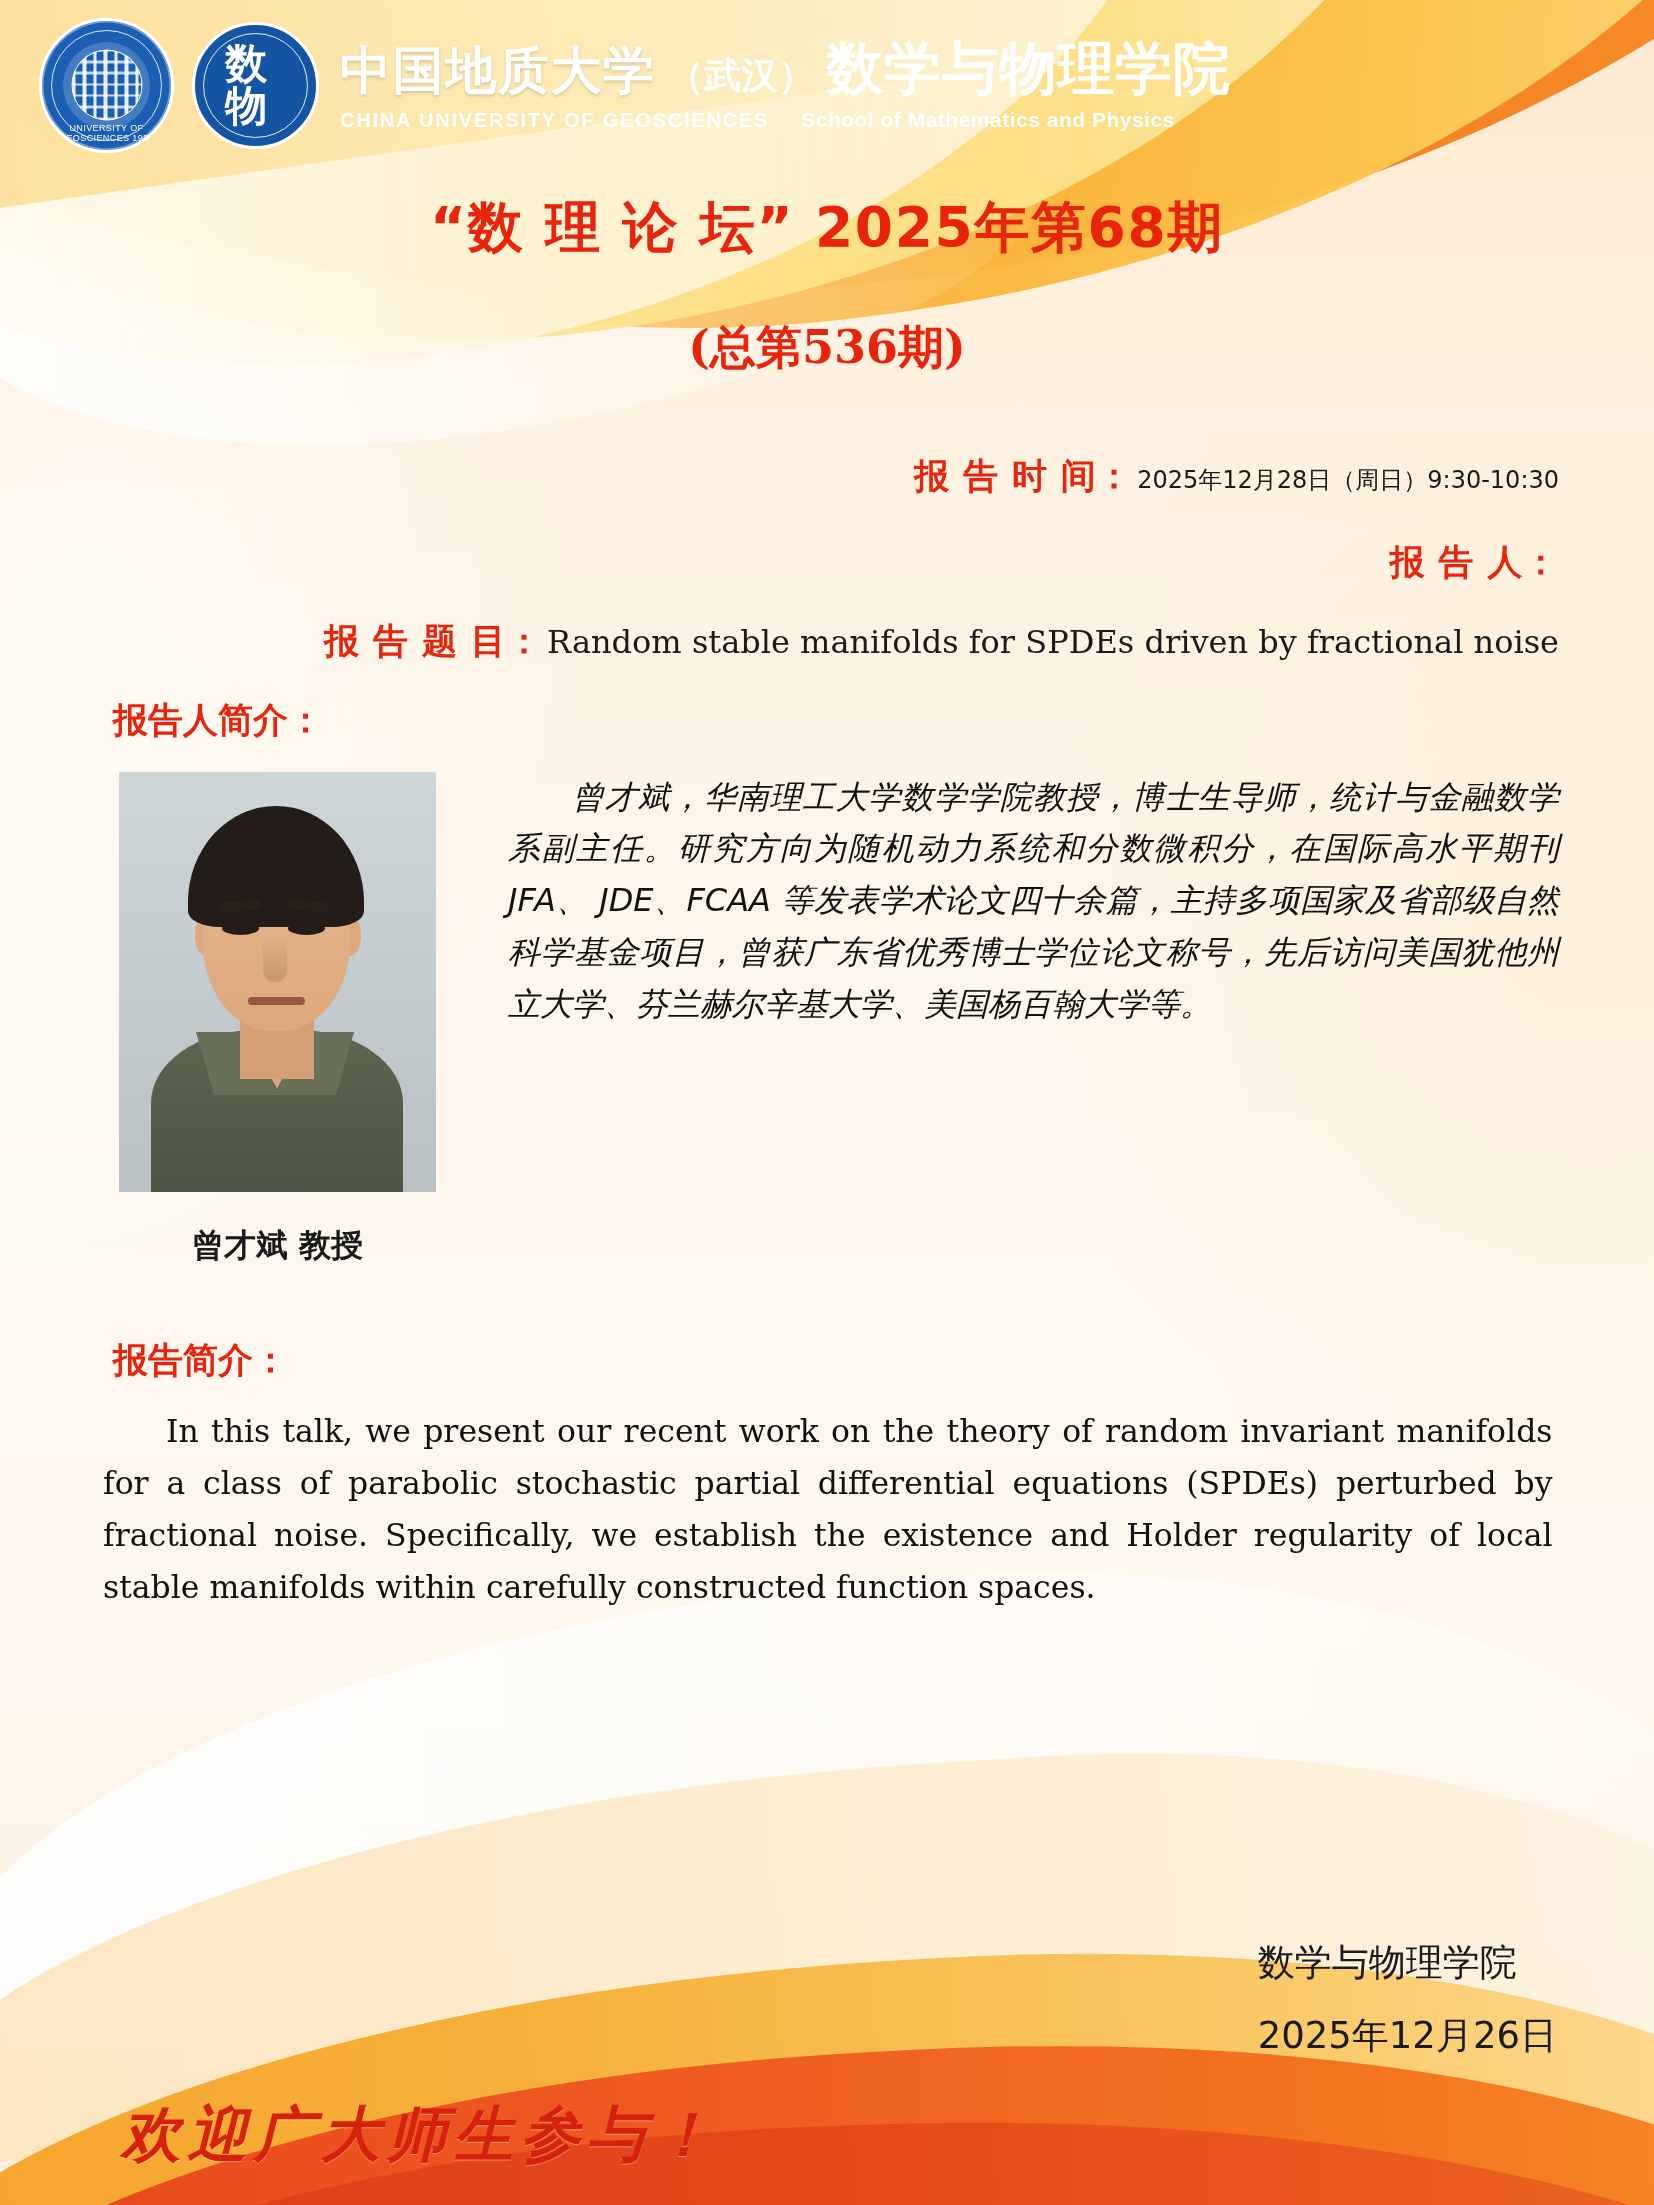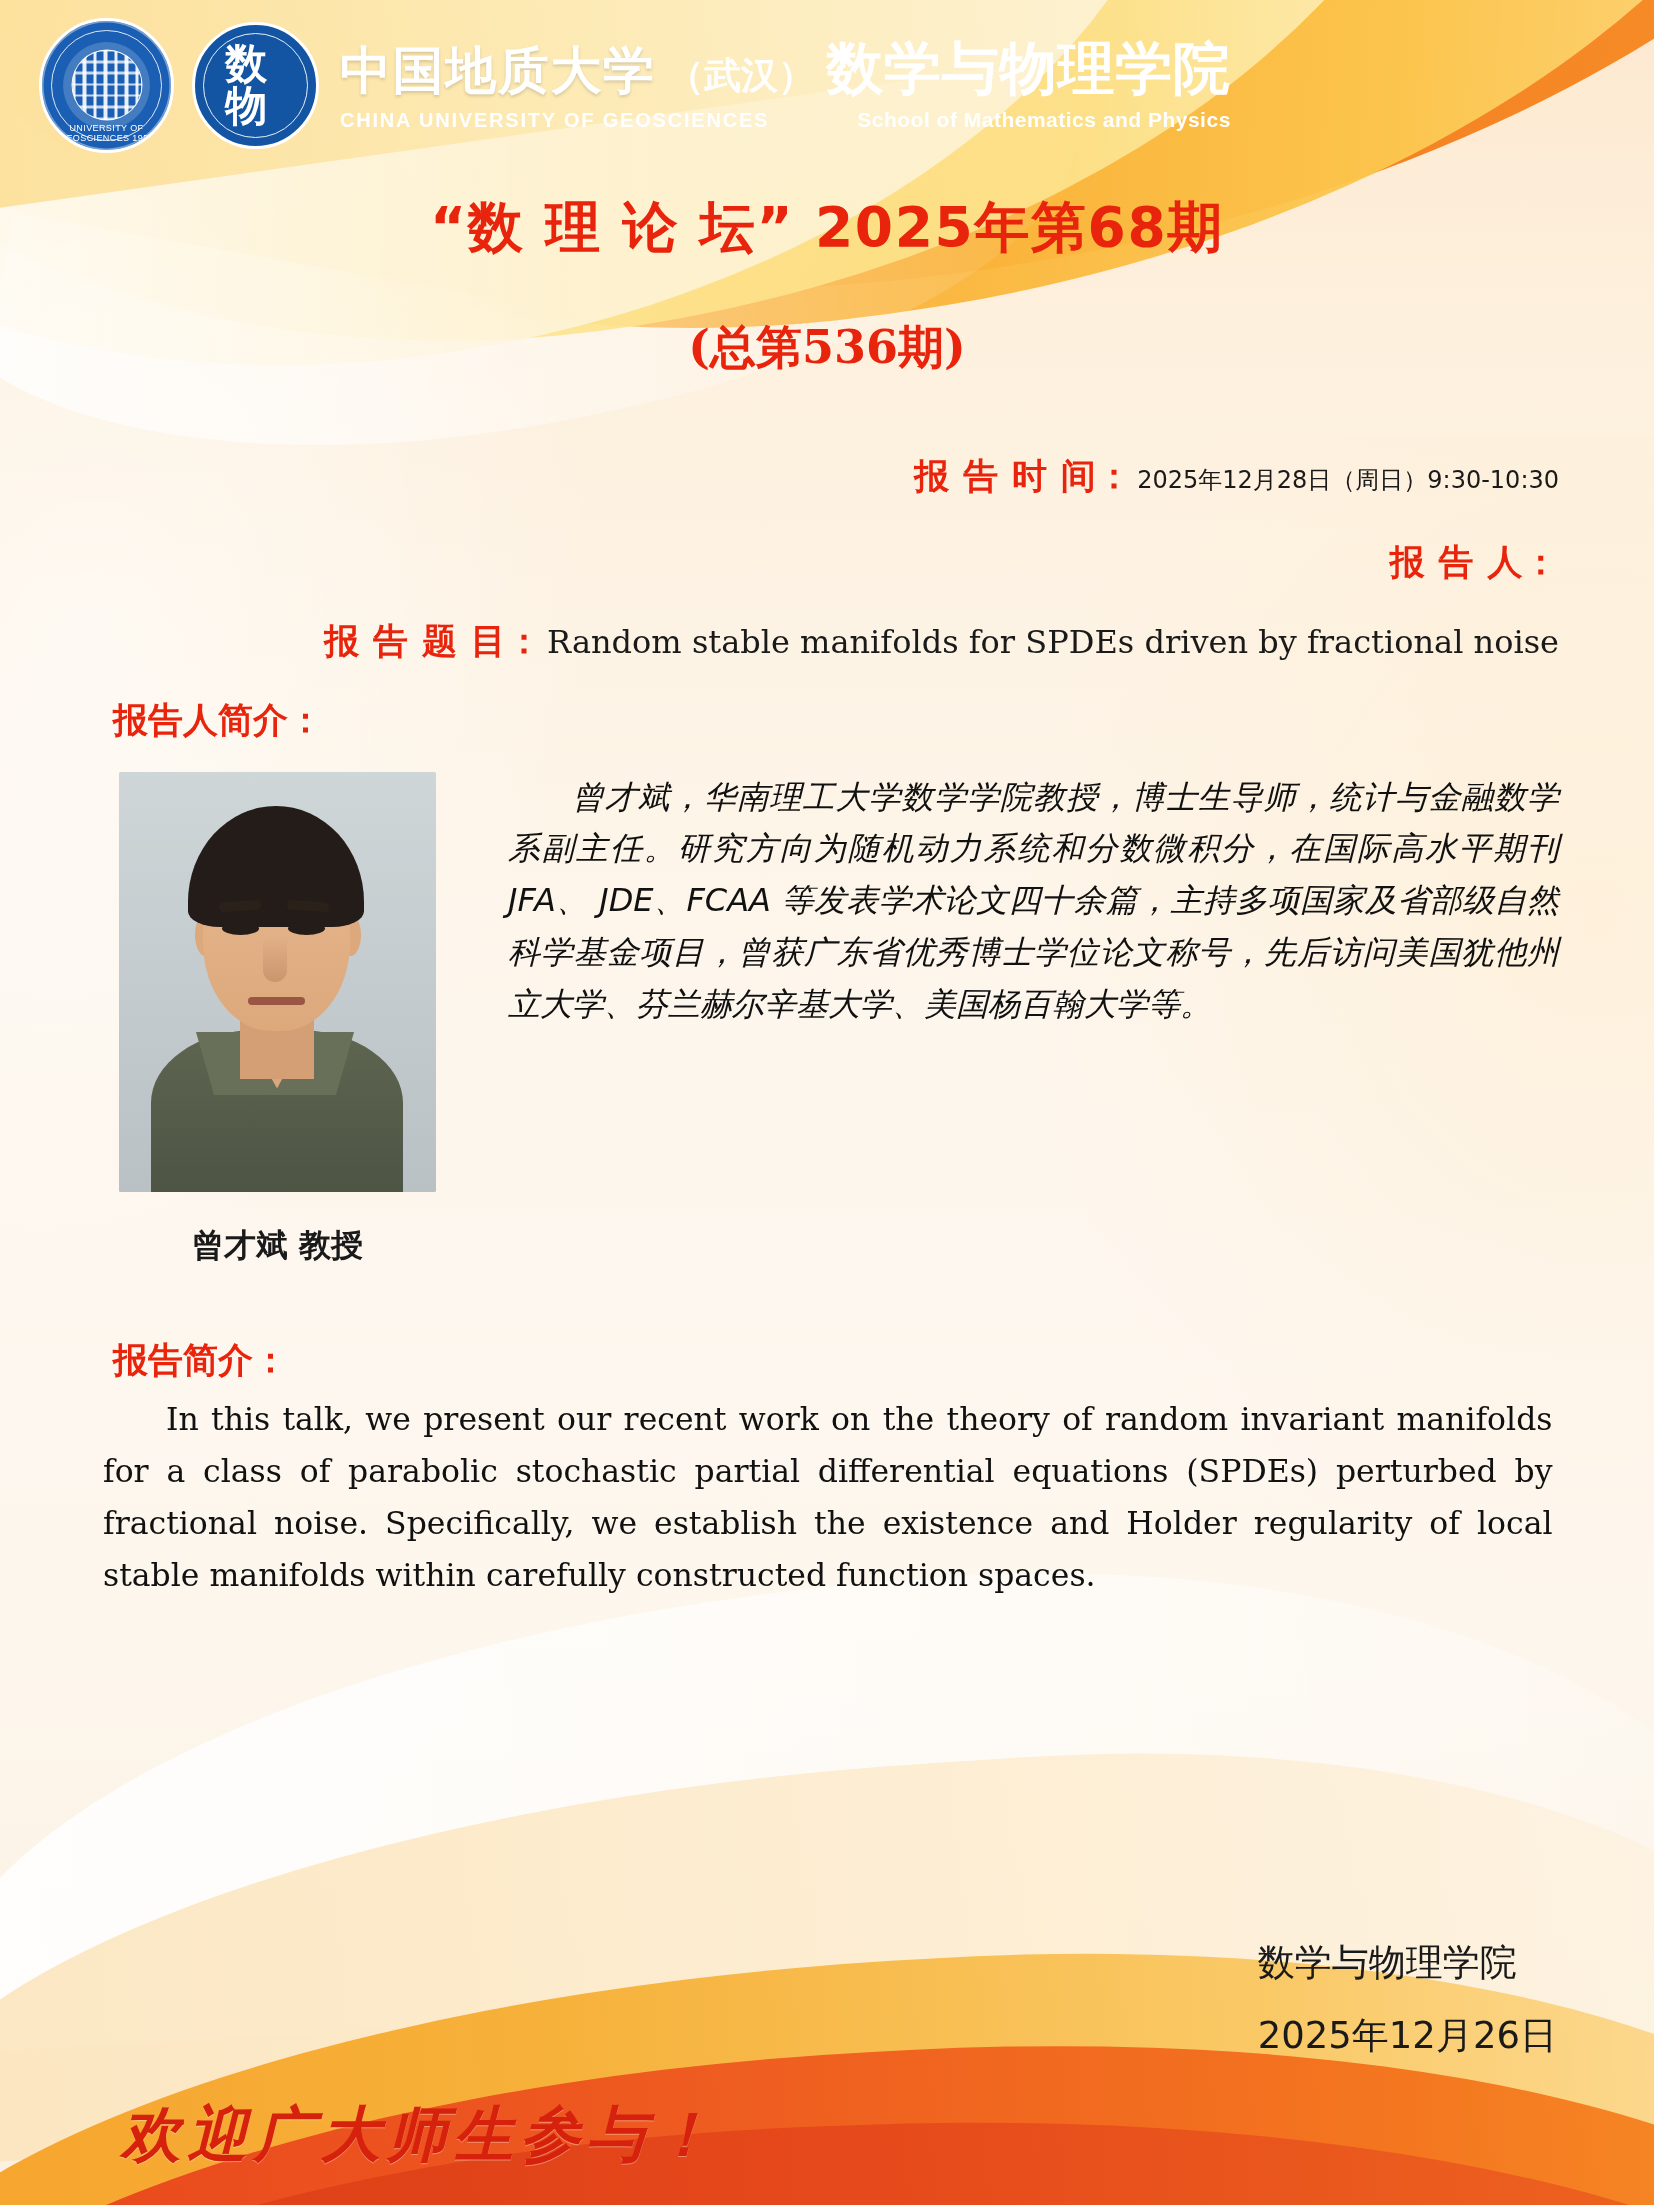--- a/index.html
+++ b/index.html
@@ -254,24 +254,23 @@
     font-weight: 700;
   }
   .ht-cn2 {
     font-size: 57px;
     font-weight: 700;
     letter-spacing: 0.8px;
   }
   .ht-row2 {
     display: flex;
     align-items: baseline;
-    gap: 18px;
+    gap: 32px;
     margin-top: 11.3px;
     white-space: nowrap;
-    justify-content: space-between;
   }
   .ht-en {
     font-size: 20px;
     letter-spacing: 1.8px;
     font-weight: 600;
   }
   .ht-en2 {
     font-size: 21px;
     letter-spacing: 0.5px;
     font-weight: 600;
@@ -468,21 +467,21 @@
 
   .abstract-head {
     color: #e8240c;
     font-weight: 700;
     font-size: 35px;
     padding-left: 18px;
     margin-top: 69px;
     font-family: "DejaVu Sans", sans-serif;
   }
   .abstract-text {
-    margin-top: 9px;
+    margin-top: 21px;
     padding-left: 8px;
     padding-right: 6.5px;
     font-size: 31.5px;
     line-height: 1.66;
     color: #111111;
     text-align: justify;
     text-indent: 2em;
     font-family: "DejaVu Serif", serif;
   }
 

